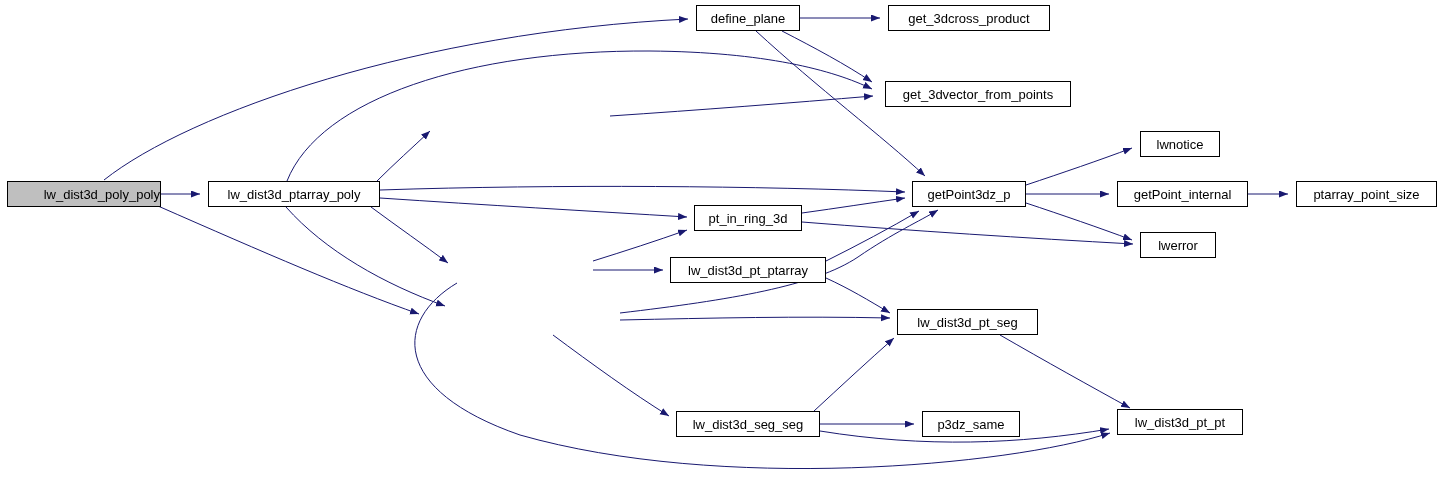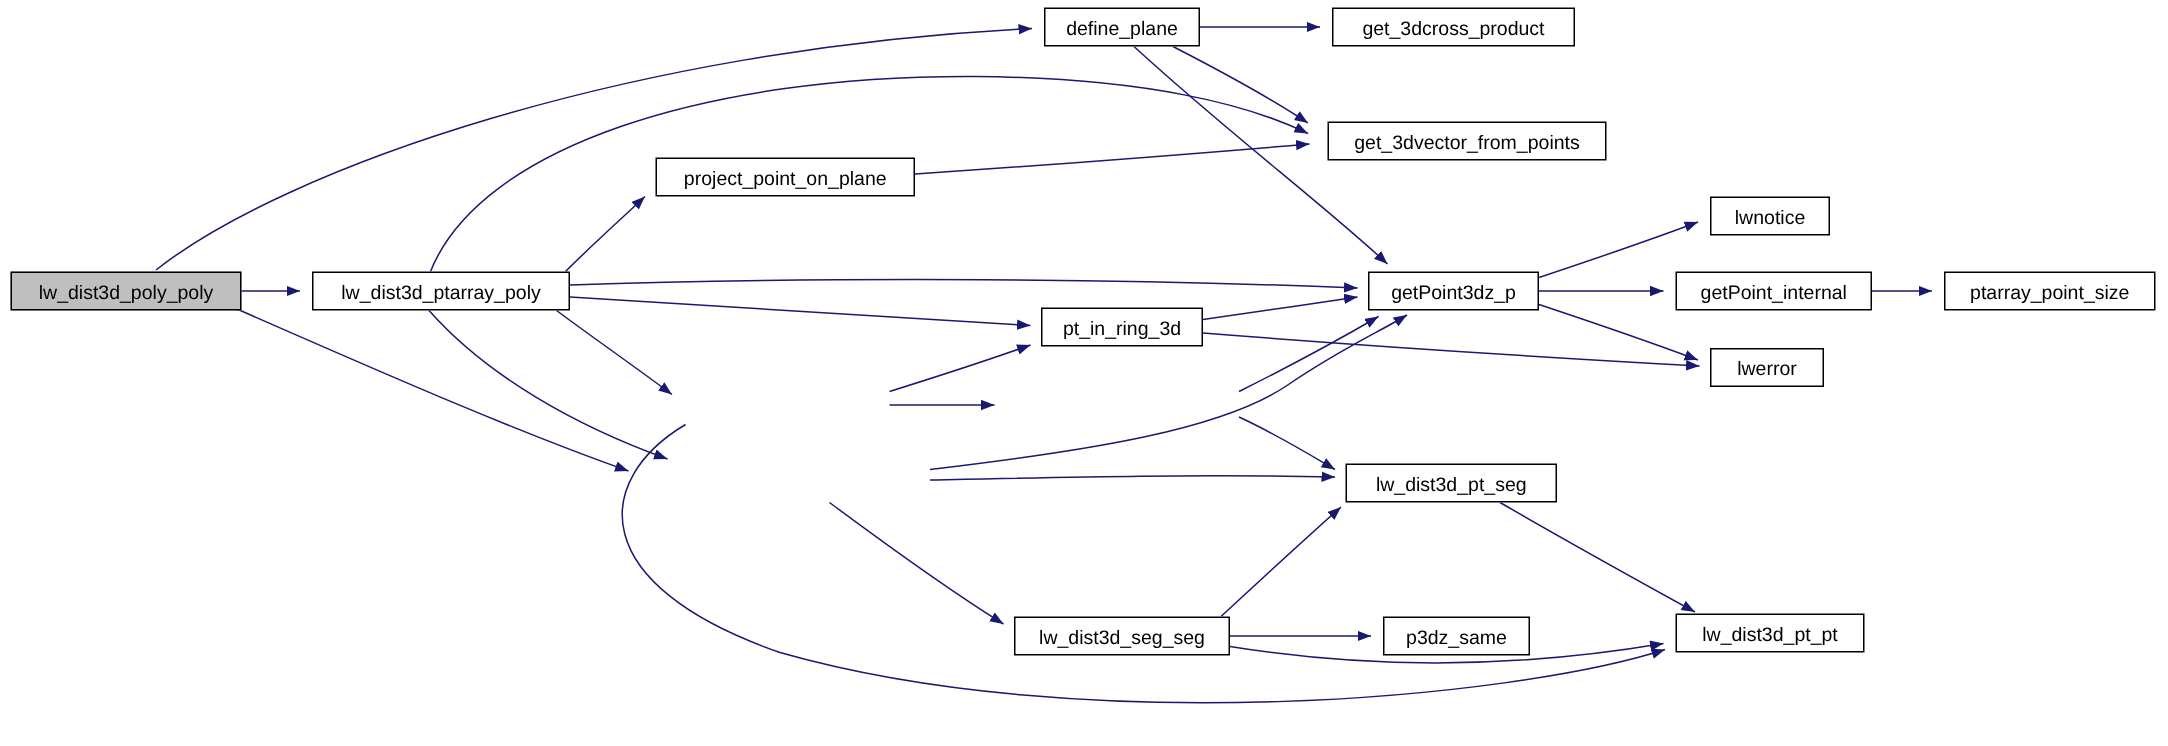--- a/index.html
+++ b/index.html
@@ -20,21 +20,21 @@
   .edge{stroke:var(--edge-color);fill:none;stroke-width:1;}
   #ah-poly{fill:var(--edge-color);}
   .node{
     position:absolute;height:26px;box-sizing:border-box;
     border:1px solid var(--node-border);
     background:var(--node-fill);
     display:flex;align-items:center;justify-content:center;
     font-size:13px;color:#000000;white-space:nowrap;
     cursor:pointer;
   }
-  .node.root{background:var(--root-fill);}
+  .node.root{background:var(--root-fill);justify-content:flex-end;}
 </style>
 </head>
 <body>
 
 <div id="canvas">
 
   <svg id="edges" width="1445" height="497" viewBox="0 0 1445 497" xmlns="http://www.w3.org/2000/svg">
     <defs>
       <marker id="ah" markerWidth="10" markerHeight="8" refX="9" refY="3.5" orient="auto" markerUnits="userSpaceOnUse">
         <polygon id="ah-poly" points="0,0 9,3.5 0,7"></polygon>
@@ -83,41 +83,41 @@
   </div>
   <div class="node" style="left:696px;top:5px;width:104px">
     <span>define_plane</span>
   </div>
   <div class="node" style="left:888px;top:5px;width:162px">
     <span>get_3dcross_product</span>
   </div>
   <div class="node" style="left:885px;top:81px;width:186px">
     <span>get_3dvector_from_points</span>
   </div>
-  <div class="node" style="left:437px;top:105px;width:173px">
-    <span>project_point_on_plane</span>
-  </div>
   <div class="node" style="left:912px;top:181px;width:114px">
     <span>getPoint3dz_p</span>
   </div>
   <div class="node" style="left:1140px;top:131px;width:80px">
     <span>lwnotice</span>
   </div>
   <div class="node" style="left:1296px;top:181px;width:141px">
     <span>ptarray_point_size</span>
   </div>
   <div class="node" style="left:1117px;top:181px;width:131px">
     <span>getPoint_internal</span>
   </div>
   <div class="node" style="left:1140px;top:232px;width:76px">
     <span>lwerror</span>
   </div>
   <div class="node" style="left:694px;top:205px;width:108px">
     <span>pt_in_ring_3d</span>
   </div>
+  <div class="node" style="left:670px;top:257px;width:156px">
+    <span>lw_dist3d_pt_ptarray</span>
+  </div>
   <div class="node" style="left:897px;top:309px;width:141px">
     <span>lw_dist3d_pt_seg</span>
   </div>
   <div class="node" style="left:676px;top:411px;width:144px">
     <span>lw_dist3d_seg_seg</span>
   </div>
   <div class="node" style="left:922px;top:411px;width:98px">
     <span>p3dz_same</span>
   </div>
   <div class="node" style="left:1117px;top:409px;width:126px">

